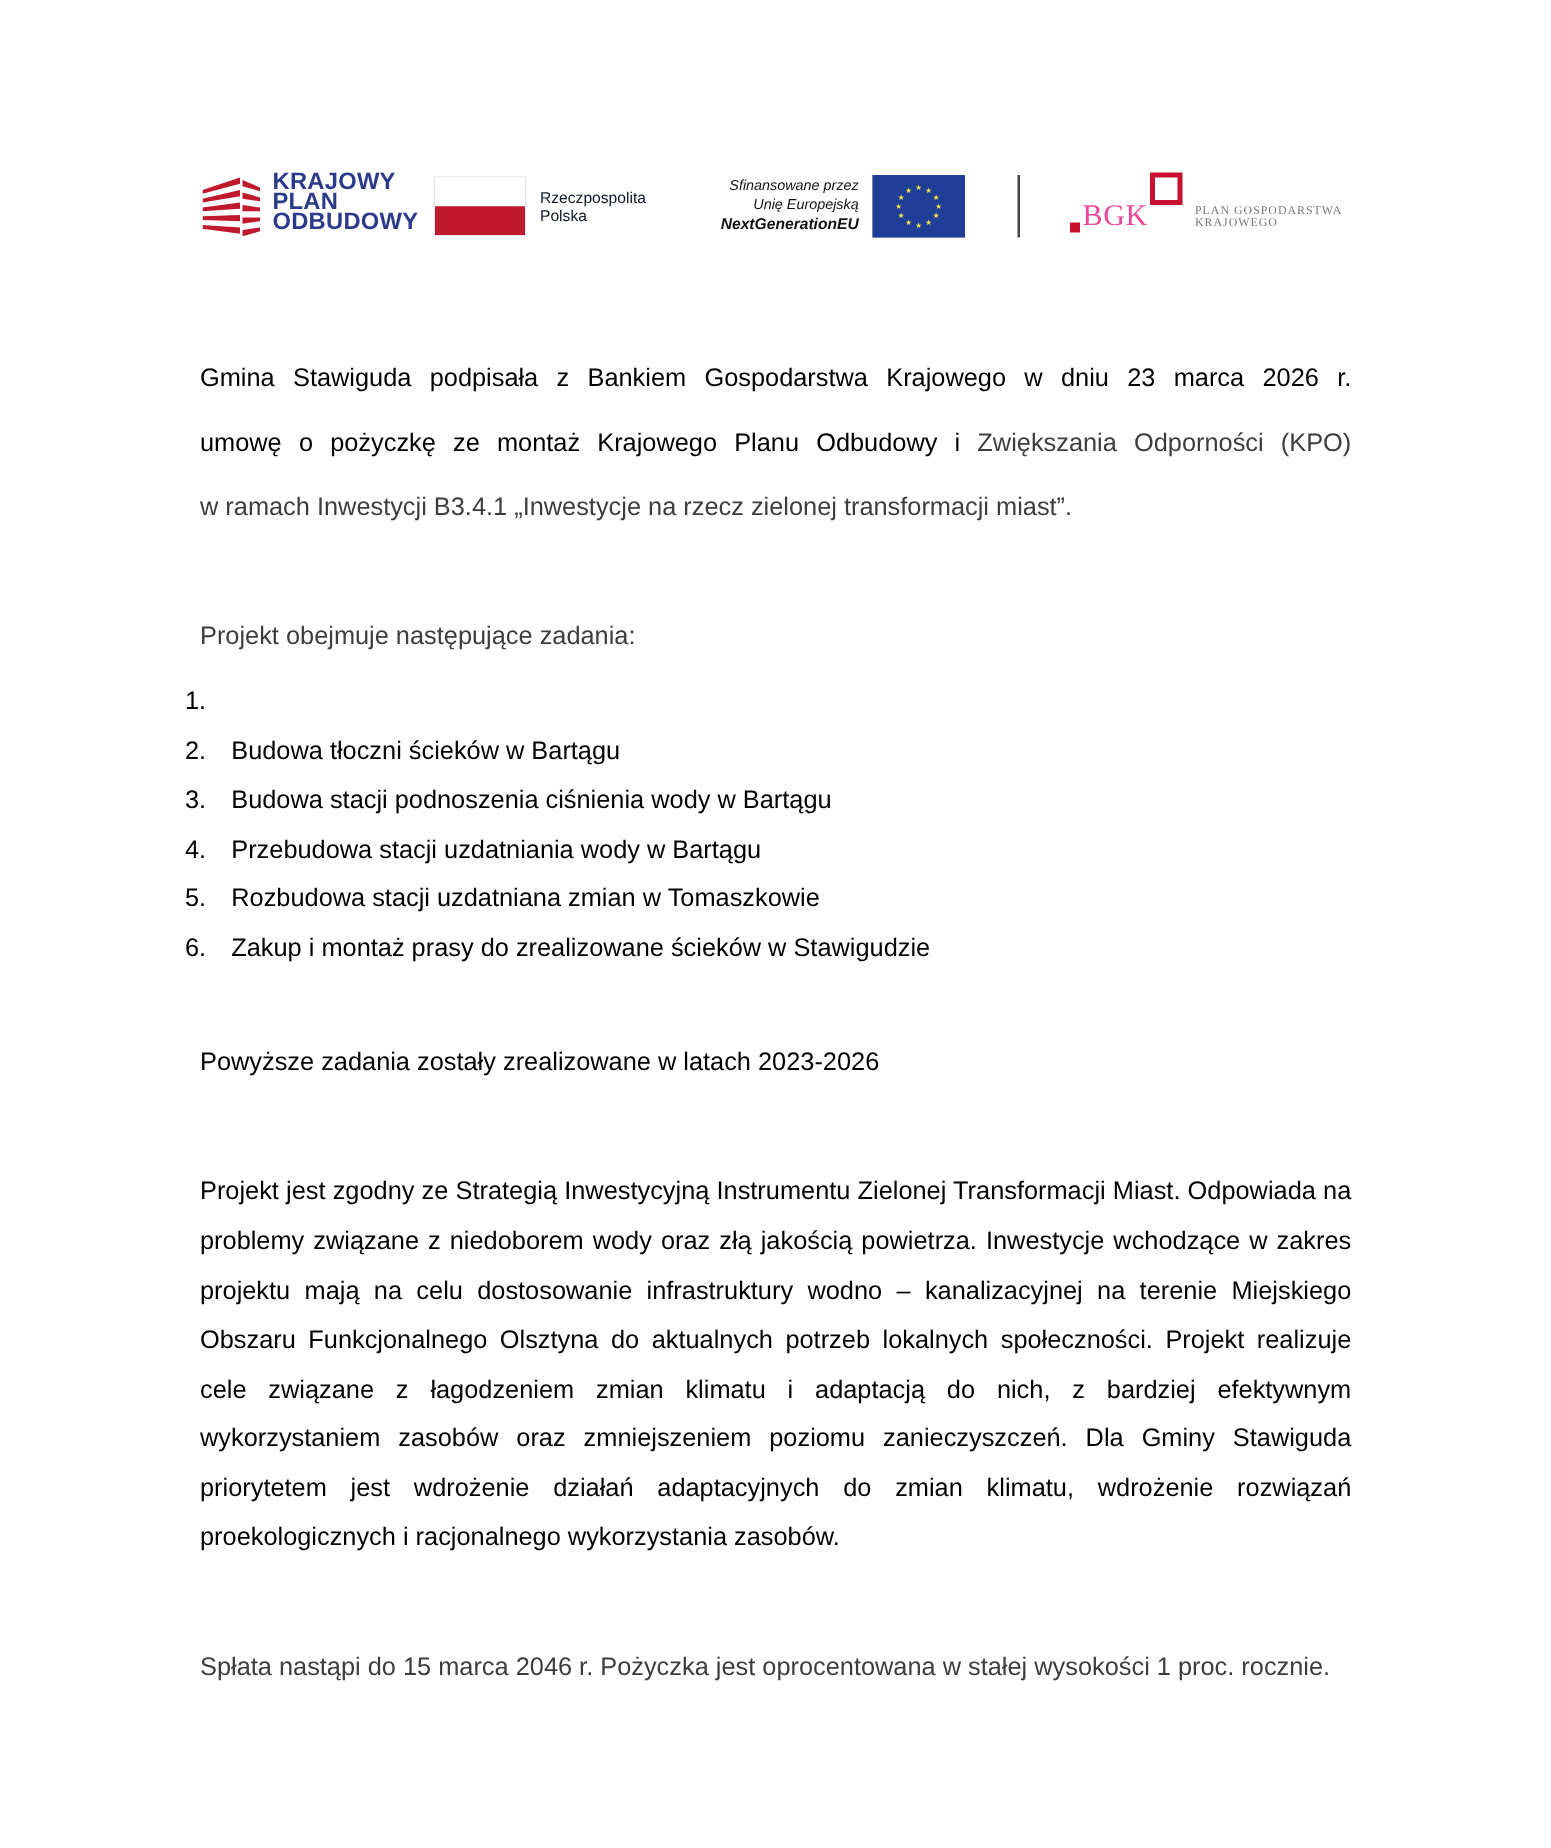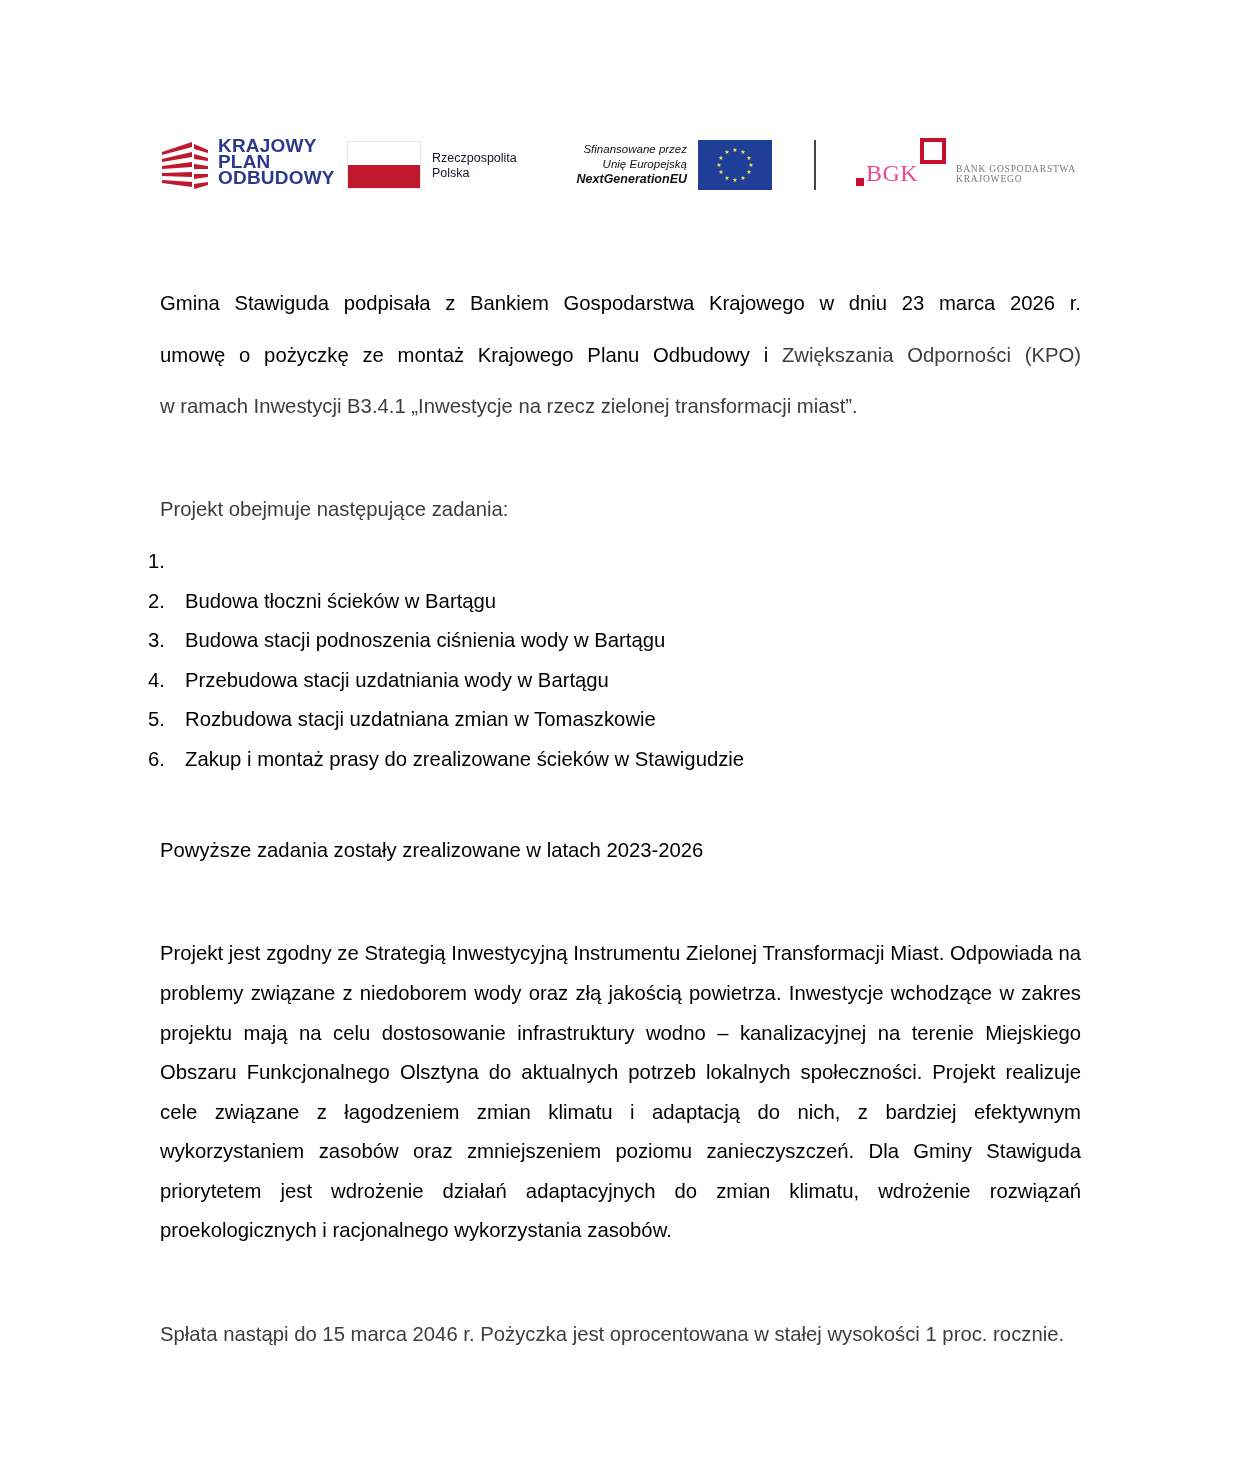--- a/index.html
+++ b/index.html
@@ -107,21 +107,21 @@
     </svg>
   </div>
 
   <div class="logo sep"></div>
 
   <div class="logo bgk">
     <div class="bgk-sq"></div>
     <div class="bgk-dot"></div>
     <div class="bgk-text">BGK</div>
     <div class="bgk-full">
-      <span>BANK GOSPODARSTWA</span>
+      <span>PLAN GOSPODARSTWA</span>
       <span>KRAJOWEGO</span>
     </div>
   </div>
 </div>
 
 <div class="content">
   <p class="just-last">Gmina Stawiguda podpisała z Bankiem Gospodarstwa Krajowego w dniu 23 marca 2026 r.</p>
   <p class="just-last"><span>umowę o pożyczkę ze montaż Krajowego Planu Odbudowy i </span><span class="gray">Zwiększania Odporności (KPO)</span></p>
   <p class="gray">w ramach Inwestycji B3.4.1 „Inwestycje na rzecz zielonej transformacji miast”.</p>
 

